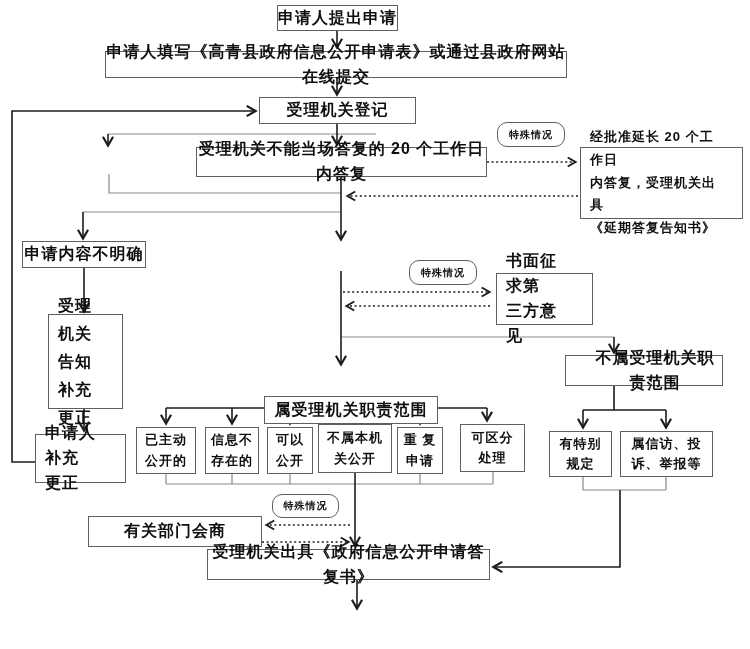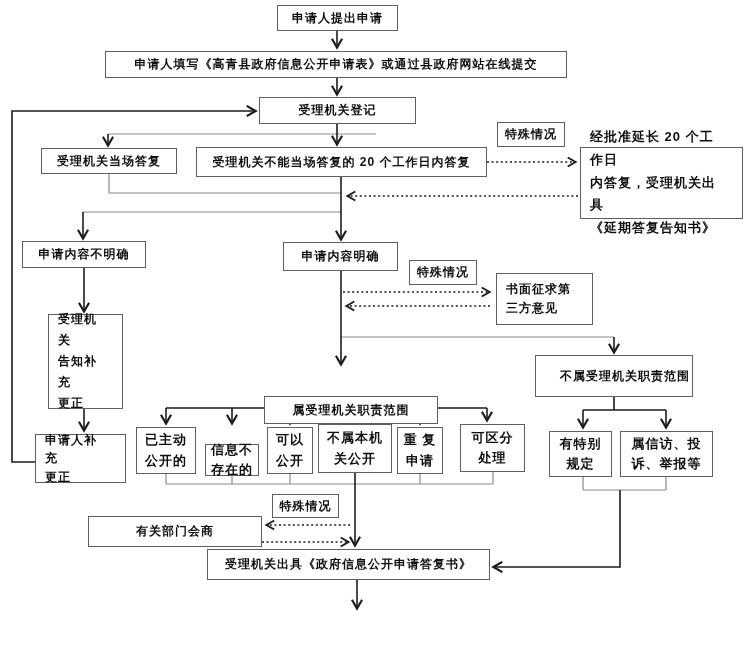--- a/index.html
+++ b/index.html
@@ -14,26 +14,26 @@
   .node{
     position:absolute;
     box-sizing:border-box;
     background:#ffffff;
     border:1.4px solid #5f5f5f;
     color:#0f0f0f;
     font-weight:bold;
     display:flex;align-items:center;justify-content:center;
     text-align:center;
     white-space:pre-line;
-    font-size:12px;
+    font-size:16px;
     line-height:1.55;
     letter-spacing:1px;
   }
   .node.align-left{justify-content:flex-start;text-align:left;padding-left:9px;padding-right:20px;}
-  .node.small{font-size:12px;letter-spacing:1px;}
+  .node.small{font-size:10px;letter-spacing:1px;border-radius:10px;}
   .node.sz13{font-size:13px;}
   .node.loose{line-height:1.75;}
 </style>
 </head>
 <body>
 
 <div id="canvas">
 
   <svg id="wires" viewBox="0 0 750 649">
     <defs>
@@ -87,50 +87,48 @@
       <path d="M262,542 H348" marker-end="url(#arrow)"></path>
     </g>
   </svg>
 
   <div class="node" style="left:277px;top:5px;width:121px;height:26px;">申请人提出申请</div>
 
   <div class="node" style="left:105px;top:51px;width:462px;height:27px;">申请人填写《高青县政府信息公开申请表》或通过县政府网站在线提交</div>
 
   <div class="node" style="left:259px;top:97px;width:157px;height:27px;">受理机关登记</div>
 
-  <div class="node" style="left:41px;top:148px;width:136px;height:26px;">受理机关当场答复</div>
 
   <div class="node" style="left:196px;top:147px;width:291px;height:30px;">受理机关不能当场答复的 20 个工作日内答复</div>
 
   <div class="node small" style="left:497px;top:122px;width:68px;height:25px;">特殊情况</div>
 
   <div class="node align-left sz13 loose" style="left:580px;top:147px;width:163px;height:72px;">经批准延长 20 个工作日
 内答复，受理机关出具
 《延期答复告知书》</div>
 
   <div class="node" style="left:22px;top:241px;width:124px;height:27px;">申请内容不明确</div>
 
-  <div class="node" style="left:283px;top:242px;width:115px;height:29px;">申请内容明确</div>
 
   <div class="node small" style="left:409px;top:260px;width:68px;height:25px;">特殊情况</div>
 
   <div class="node align-left" style="left:496px;top:273px;width:97px;height:52px;">书面征求第
 三方意见</div>
 
   <div class="node align-left loose" style="left:48px;top:314px;width:75px;height:95px;">受理机关
 告知补充
 更正</div>
 
   <div class="node" style="left:264px;top:368px;width:174px;height:28px;margin-top:28px;">属受理机关职责范围</div>
 
-  <div class="node" style="left:535px;top:355px;width:158px;height:42px;padding-left:22px;">不属受理机关职责范围</div>
+  <div class="node" style="left:565px;top:355px;width:158px;height:31px;padding-left:22px;">不属受理机关职责范围</div>
 
   <div class="node sz13" style="left:136px;top:427px;width:60px;height:47px;">已主动
 公开的</div>
-  <div class="node sz13" style="left:205px;top:427px;width:54px;height:32px;margin-top:17px;">信息不
+  <div class="node sz13" style="left:205px;top:427px;width:54px;height:47px;">信息不
 存在的</div>
   <div class="node sz13" style="left:318px;top:424px;width:74px;height:49px;">不属本机
 关公开</div>
   <div class="node sz13" style="left:267px;top:427px;width:46px;height:47px;">可以
 公开</div>
   <div class="node sz13" style="left:397px;top:427px;width:46px;height:47px;">重 复
 申请</div>
   <div class="node sz13" style="left:460px;top:424px;width:65px;height:48px;">可区分
 处理</div>
 

